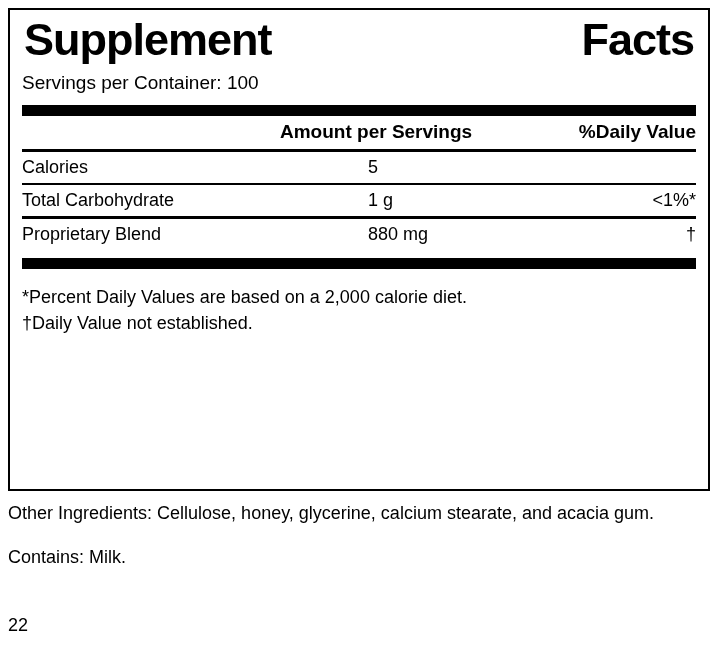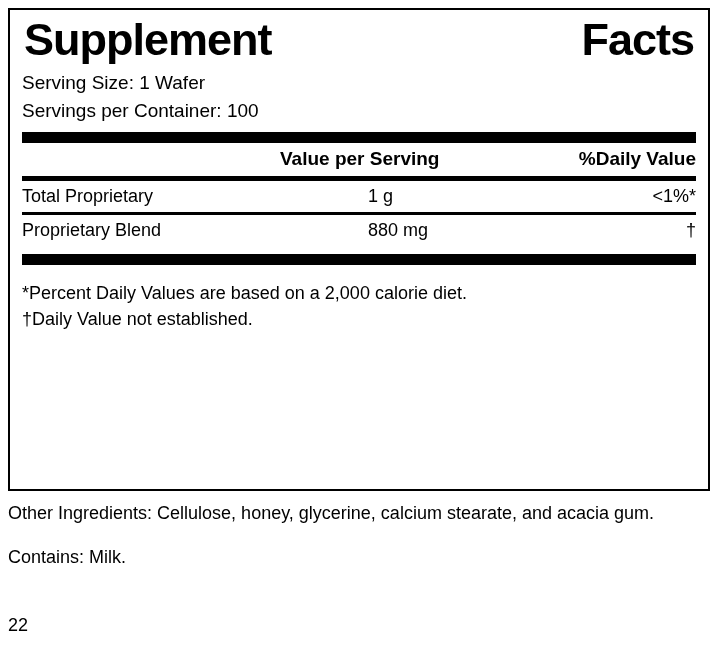--- a/index.html
+++ b/index.html
@@ -110,40 +110,44 @@
 <body>
 
 <div class="panel">
 
   <div class="title">
     <span>Supplement</span>
     <span>Facts</span>
   </div>
 
   <div class="serving-lines">
-    <div>Serving Size: 1 Wafer</div>
     <div>Servings per Container: 100</div>
   </div>
 
   <div class="rule-thick"></div>
 
   <div class="hdr-row">
     <div class="c1"></div>
-    <div class="c2">Value per Serving</div>
+    <div class="c2">Amount per Servings</div>
     <div class="c3">%Daily Value</div>
   </div>
 
   <div class="rule-med"></div>
 
+  <div class="row">
+    <div class="c1">Calories</div>
+    <div class="c2">5</div>
+    <div class="c3"></div>
+  </div>
   <div class="rule-thin"></div>
 
   <div class="rule-thin"></div>
 
   <div class="row">
-    <div class="c1">Total Proprietary</div>
+    <div class="c1">Total Carbohydrate</div>
     <div class="c2">1 g</div>
     <div class="c3">&lt;1%*</div>
   </div>
   <div class="rule-med"></div>
 
   <div class="row">
     <div class="c1">Proprietary Blend</div>
     <div class="c2">880 mg</div>
     <div class="c3">†</div>
   </div>

